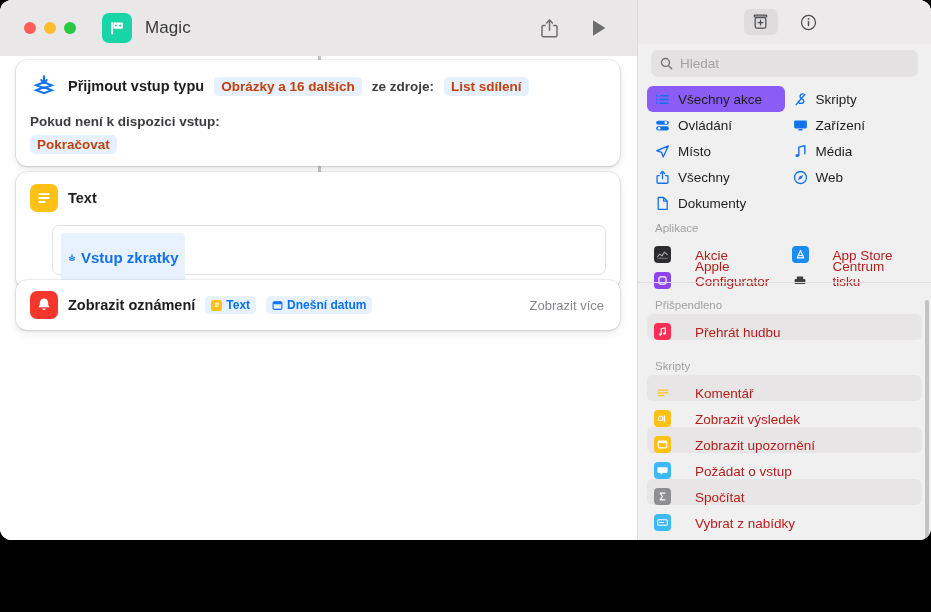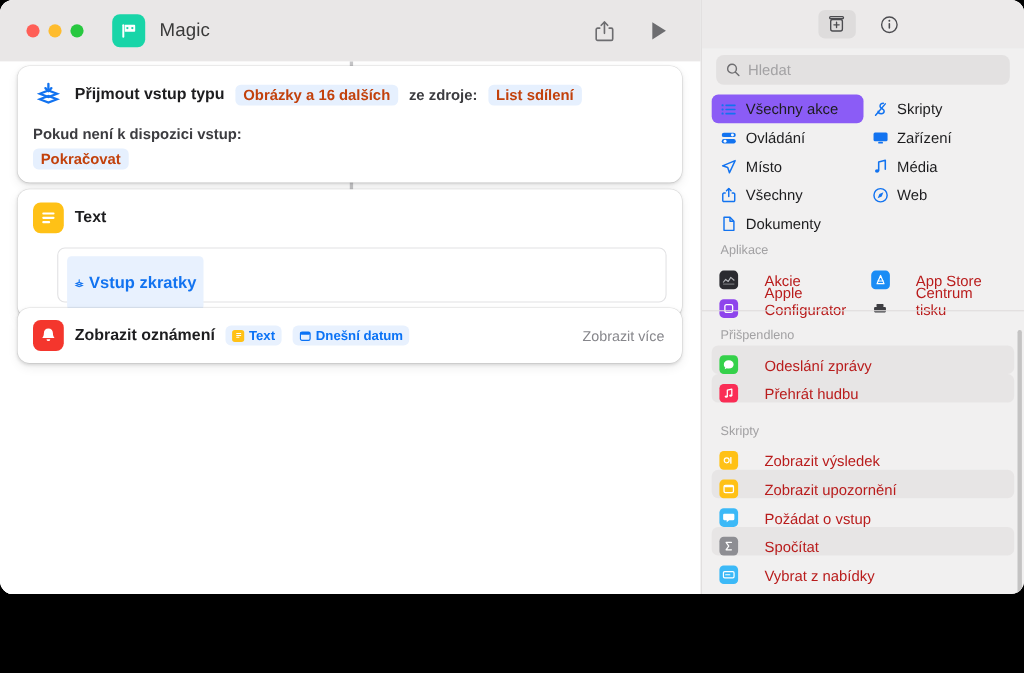--- a/index.html
+++ b/index.html
@@ -597,43 +597,45 @@
           <span>Centrum tisku</span>
         </div>
       </div>
       <div class="fade-edge" style="bottom:10px;"></div>
     </div>
 
     <div class="pinned-block">
       <div class="section-hd">Přišpendleno</div>
       <div class="list">
         <div class="row alt">
-          <span class="row-ic" style="background:#35d14a;">
-            <svg width="13" height="13" viewBox="0 0 14 14">
-              <path d="M7 2.8 c2.9 0 4.8 1.8 4.8 4.0 c0 2.2 -1.9 4.0 -4.8 4.0 c-0.7 0 -1.4 -0.1 -1.9 -0.3 l-2.1 0.9 l0.6 -1.6 c-0.9 -0.7 -1.4 -1.8 -1.4 -3.0 c0 -2.2 1.9 -4.0 4.8 -4.0 Z" fill="#fff"></path>
-            </svg>
-          </span>
-          <span>Odeslání zprávy</span>
-        </div>
-        <div class="row alt">
           <span class="row-ic" style="background:#fa2d55;">
             <svg width="13" height="13" viewBox="0 0 14 14">
               <path d="M5.6 10.2 V4.0 L10.0 3.0 V9.2" fill="none" stroke="#fff" stroke-width="1.25" stroke-linecap="round" stroke-linejoin="round"></path>
               <ellipse cx="4.5" cy="10.3" rx="1.4" ry="1.15" fill="#fff"></ellipse>
               <ellipse cx="8.9" cy="9.3" rx="1.4" ry="1.15" fill="#fff"></ellipse>
             </svg>
           </span>
           <span>Přehrát hudbu</span>
         </div>
       </div>
     </div>
 
     <div style="margin-top:14px;">
       <div class="section-hd">Skripty</div>
       <div class="list">
+        <div class="row alt">
+          <span class="row-ic" style="background:transparent;">
+            <svg width="14" height="14" viewBox="0 0 14 14">
+              <rect x="1.6" y="3.6" width="10.8" height="1.25" rx="0.6" fill="#ffc116"></rect>
+              <rect x="1.6" y="6.3" width="10.8" height="1.25" rx="0.6" fill="#ffc116"></rect>
+              <rect x="1.6" y="9.0" width="7.0" height="1.25" rx="0.6" fill="#ffc116"></rect>
+            </svg>
+          </span>
+          <span>Komentář</span>
+        </div>
         <div class="row">
           <span class="row-ic" style="background:#ffc116;">
             <svg width="13" height="13" viewBox="0 0 14 14">
               <circle cx="5.0" cy="7.0" r="2.4" fill="none" stroke="#fff" stroke-width="1.2"></circle>
               <rect x="8.4" y="3.6" width="1.3" height="6.8" rx="0.6" fill="#fff"></rect>
             </svg>
           </span>
           <span>Zobrazit výsledek</span>
         </div>
         <div class="row alt">

